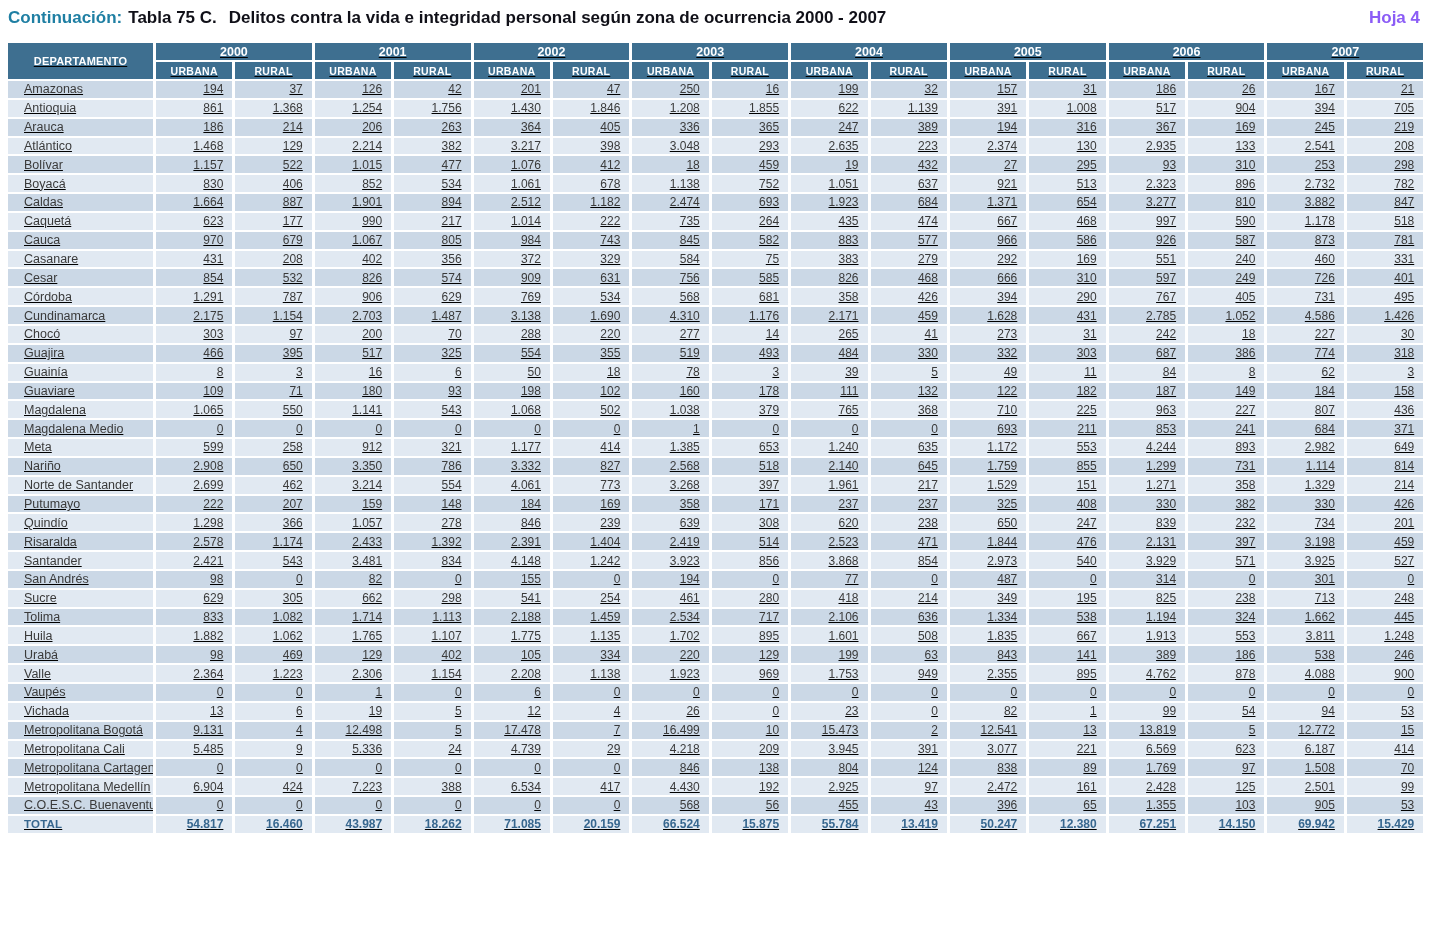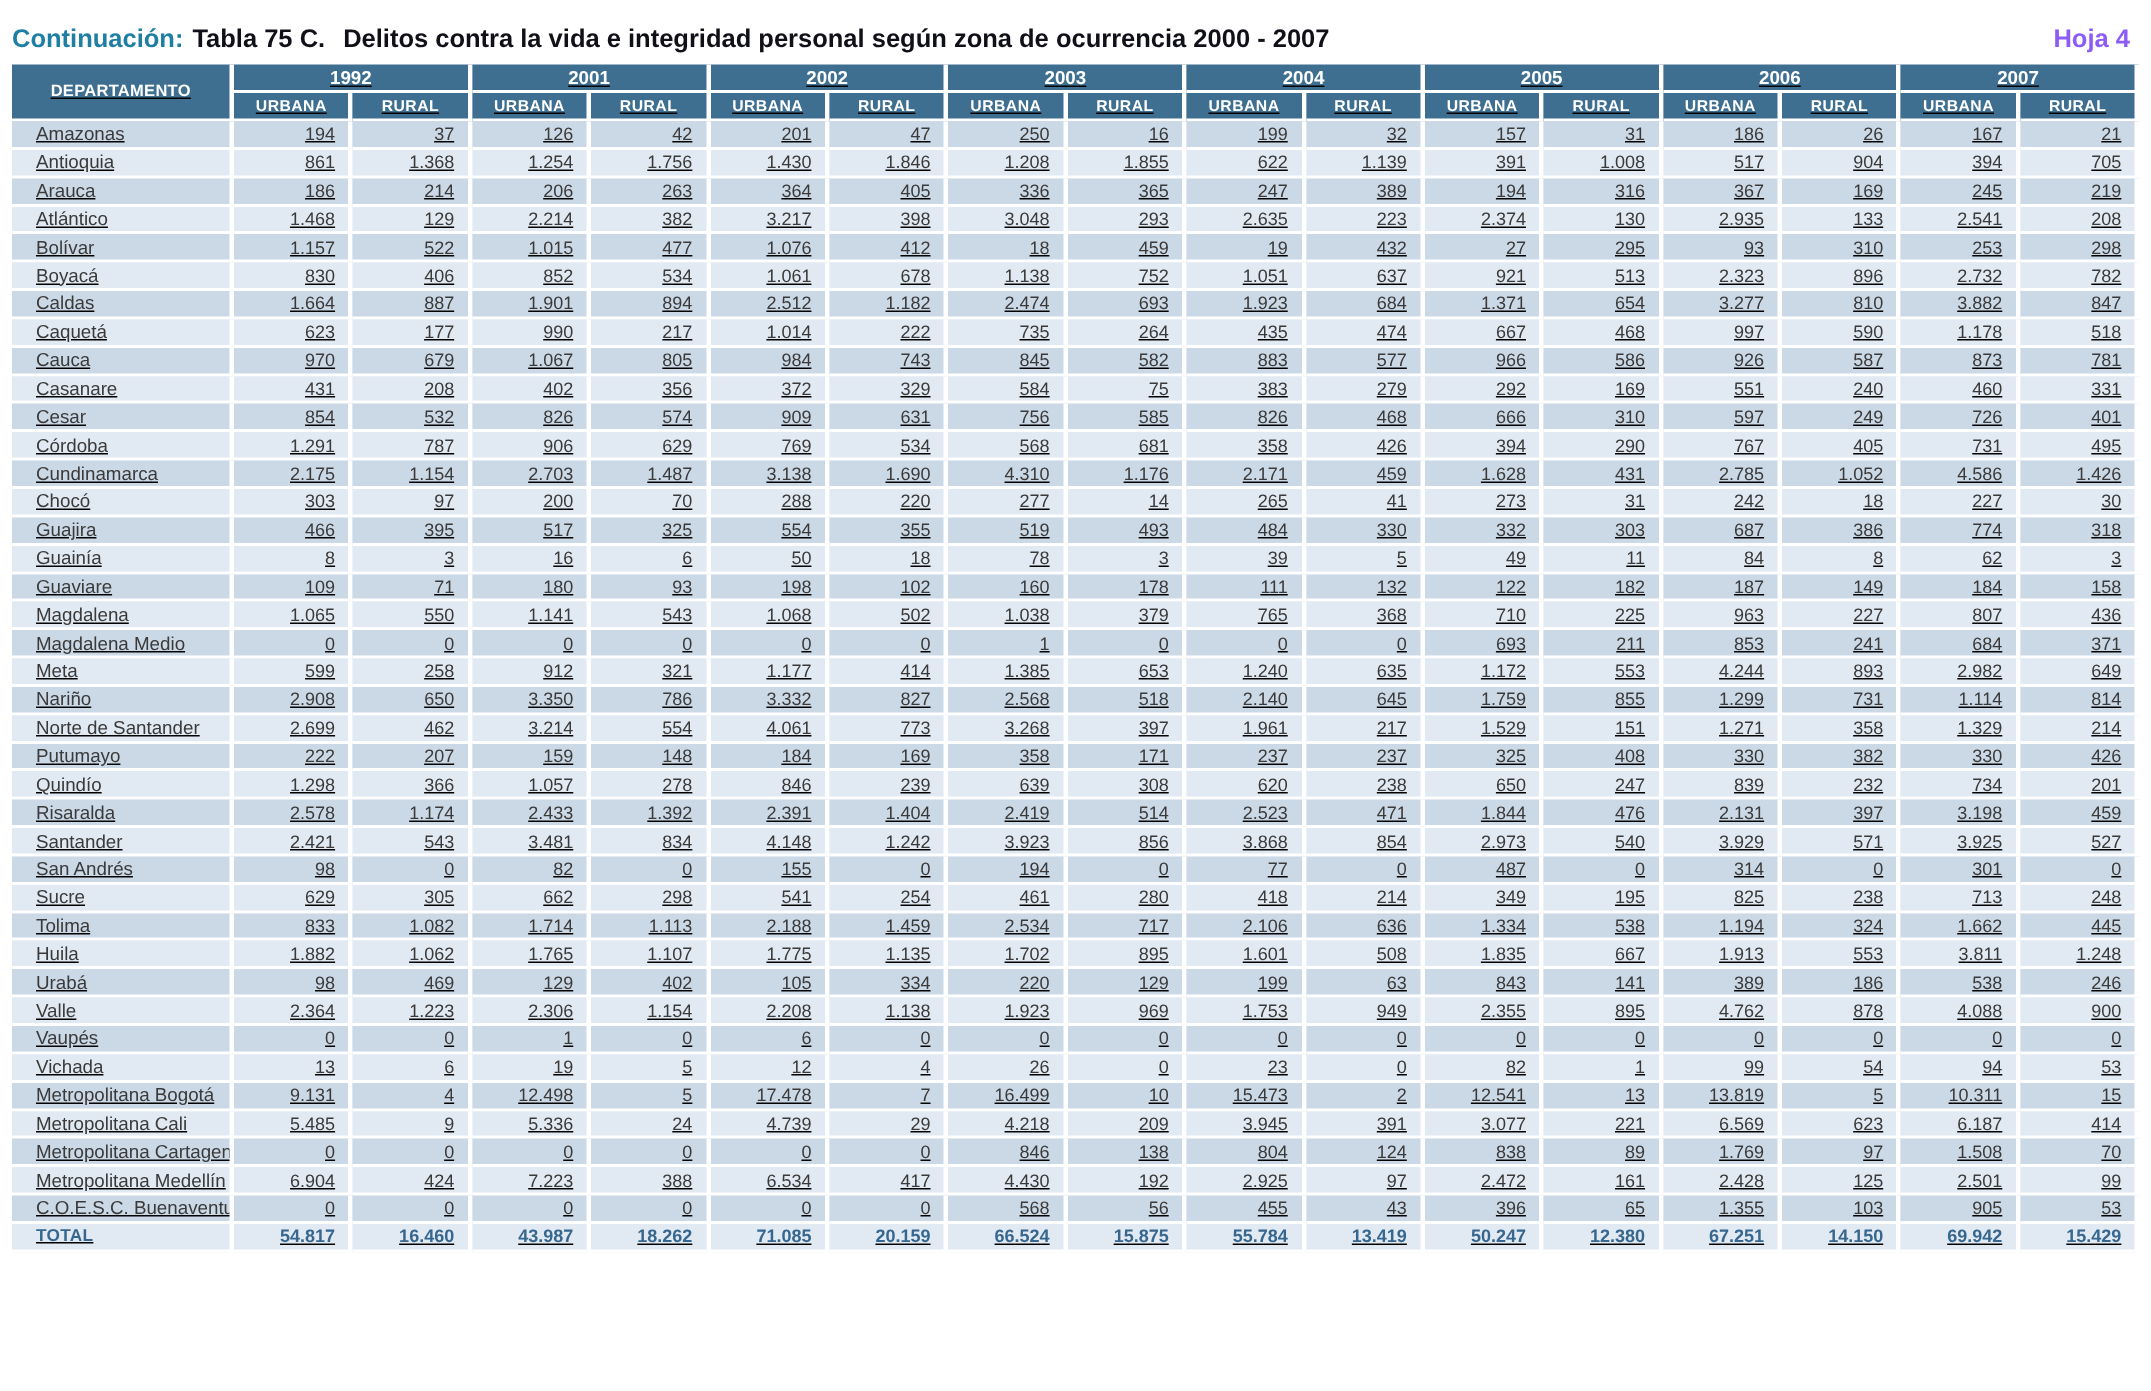--- a/index.html
+++ b/index.html
@@ -13,21 +13,21 @@
   }
   *{box-sizing:border-box;}
   html,body{margin:0;padding:0;background:#ffffff;}
   body{
     width:1434px;height:927px;
     font-family:"Liberation Sans","DejaVu Sans",sans-serif;
     overflow:hidden;
   }
   .page{width:1434px;height:927px;padding:5px 8px 0 8px;}
   .titlebar{
-    display:flex;align-items:center;justify-content:space-between;
+    display:flex;align-items:flex-start;justify-content:space-between;
     padding:3px 2px 0 0;height:38px;
   }
   .title{font-size:17px;font-weight:bold;color:#101018;white-space:nowrap;}
   .title .prefix{color:var(--accent-teal);}
   .title .tabla{margin-left:6px;}
   .title .rest{margin-left:12px;}
   .hoja{font-size:17px;color:#8b5cf6;font-weight:bold;padding-right:4px;}
 
   table.data{
     table-layout:fixed;border-collapse:separate;border-spacing:0;
@@ -91,21 +91,21 @@
         <col class="c-num">
         <col class="c-num">
         <col class="c-num">
         <col class="c-num">
         <col class="c-num">
         <col class="c-num">
       </colgroup>
     <thead>
       <tr id="year-row">
         <th class="dept-h" rowspan="2">DEPARTAMENTO</th>
-      <th class="year" colspan="2">1992</th>
+      <th class="year" colspan="2">2000</th>
           <th class="year" colspan="2">2001</th>
           <th class="year" colspan="2">2002</th>
           <th class="year" colspan="2">2003</th>
           <th class="year" colspan="2">2004</th>
           <th class="year" colspan="2">2005</th>
           <th class="year" colspan="2">2006</th>
           <th class="year" colspan="2">2007</th>
         </tr>
       <tr id="zone-row">
           <th class="zone">URBANA</th>
@@ -782,21 +782,21 @@
           <td class="num">17.478</td>
           <td class="num">7</td>
           <td class="num">16.499</td>
           <td class="num">10</td>
           <td class="num">15.473</td>
           <td class="num">2</td>
           <td class="num">12.541</td>
           <td class="num">13</td>
           <td class="num">13.819</td>
           <td class="num">5</td>
-          <td class="num">10.311</td>
+          <td class="num">12.772</td>
           <td class="num">15</td>
         </tr>
         <tr>
           <td class="dept">Metropolitana Cali</td>
           <td class="num">5.485</td>
           <td class="num">9</td>
           <td class="num">5.336</td>
           <td class="num">24</td>
           <td class="num">4.739</td>
           <td class="num">29</td>

